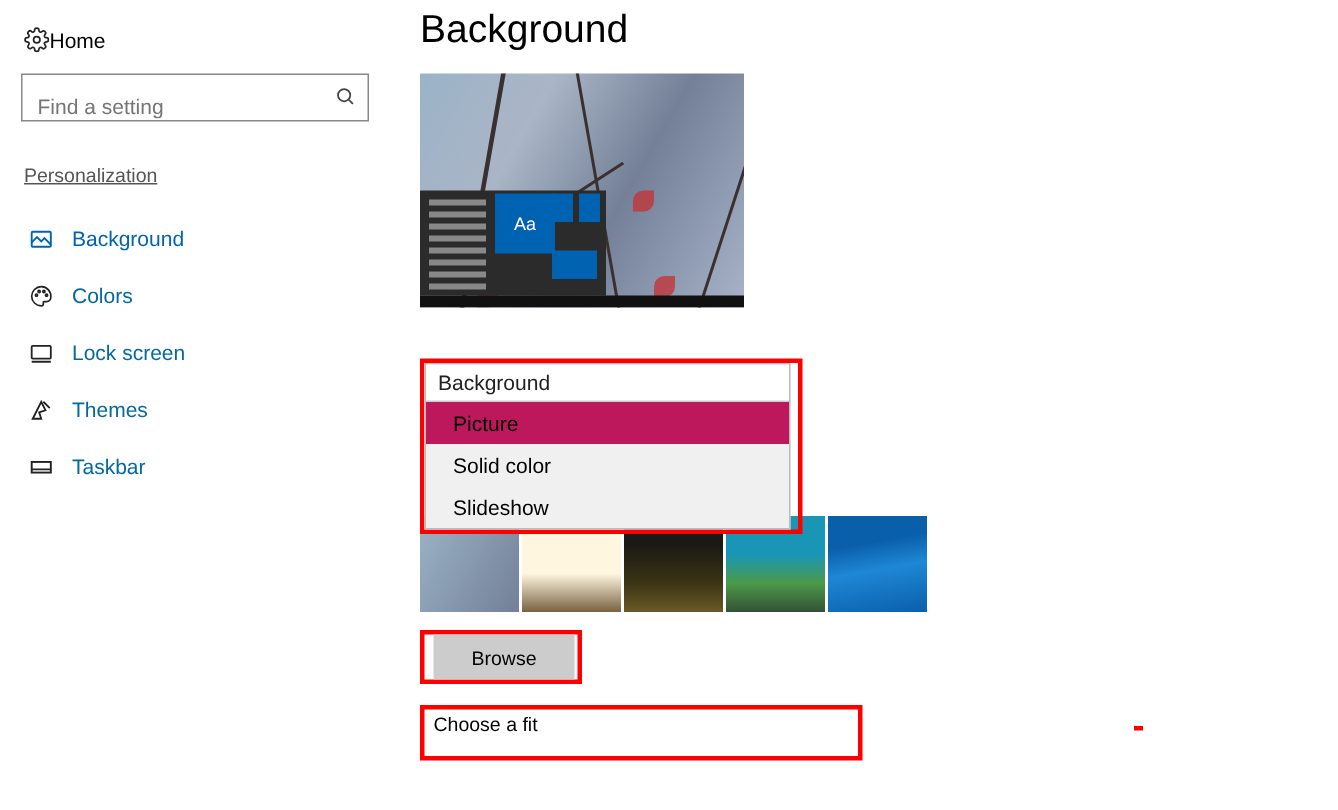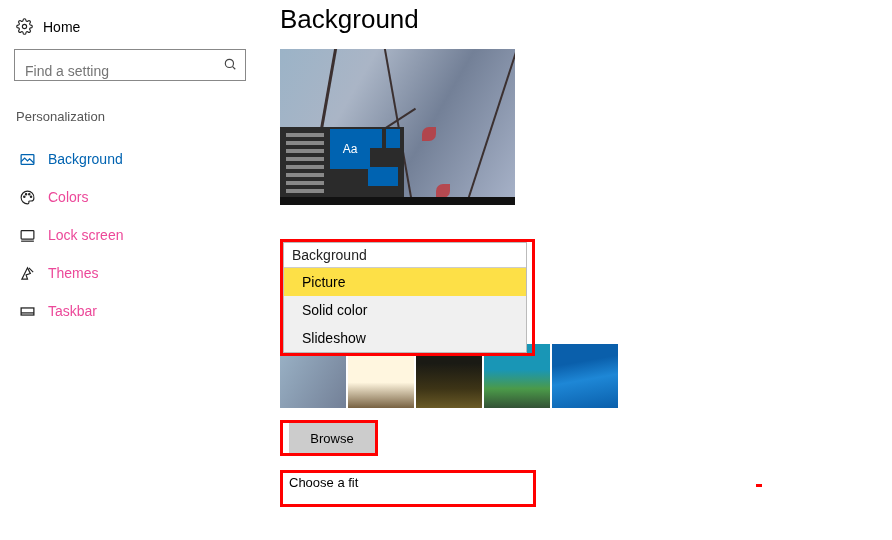--- a/index.html
+++ b/index.html
@@ -1,29 +1,29 @@
 <!DOCTYPE html>
 <html><head>
 <meta charset="utf-8">
 <style>
   * { box-sizing: border-box; margin: 0; padding: 0; font-family: "Segoe UI", Arial, sans-serif; }
   body { background: #fff; color: #000; font-size: 14px; width: 892px; height: 540px; overflow: hidden; }
   .layout { display: flex; }
   .sidebar { width: 260px; padding: 18px 14px 0 14px; }
-  .home-row { display: flex; align-items: center; gap: 10px; margin-bottom: 14px; padding-left: 2px; cursor: pointer; }
+  .home-row { display: flex; align-items: center; margin-bottom: 14px; padding-left: 2px; cursor: pointer; }
   .home-row span.icon { display: inline-flex; }
   .search-box { display: flex; align-items: center; justify-content: space-between; border: 1px solid #888; height: 32px; padding: 0 8px 0 10px; color: #666; margin-bottom: 28px; cursor: text; }
   .search-box input { border: none; outline: none; font-size: 14px; width: 180px; color: #333; margin-top: 12px; }
-  .category-label { color: #555; font-size: 13px; margin-bottom: 16px; padding-left: 2px; }
-  .nav-item { display: flex; align-items: center; gap: 12px; height: 38px; padding-left: 4px; cursor: pointer; color: #ec4899; }
+  .category-label { color: #555; font-size: 13px; margin-bottom: 16px; padding-left: 2px; text-decoration: underline; }
+  .nav-item { display: flex; align-items: center; gap: 12px; height: 38px; padding-left: 4px; cursor: pointer; color: #0369a1; }
   .nav-item .icon { width: 18px; display: inline-flex; justify-content: center; }
   .nav-item.active { color: #0063b1; }
   .main { padding: 4px 0 0 20px; }
   .page-title { font-size: 26px; font-weight: 400; margin-bottom: 14px; }
-  .preview { width: 235px; height: 156px; position: relative; background: linear-gradient(120deg,#9bb3c7 0%, #aab5c6 30%, #738097 60%, #a8b3c9 100%); margin-bottom: 34px; overflow: hidden; }
+  .preview { width: 216px; height: 156px; position: relative; background: linear-gradient(120deg,#9bb3c7 0%, #aab5c6 30%, #738097 60%, #a8b3c9 100%); margin-bottom: 34px; overflow: hidden; }
   .branch { position: absolute; background: #3b3030; }
   .b1 { width: 3px; height: 200px; left: 40px; top: -20px; transform: rotate(10deg); }
   .b2 { width: 2px; height: 200px; left: 118px; top: -20px; transform: rotate(-10deg); }
   .b3 { width: 2px; height: 220px; left: 210px; top: -30px; transform: rotate(18deg); }
   .b4 { width: 2px; height: 130px; left: 80px; top: 30px; transform: rotate(57deg); }
   .leaf { position: absolute; width: 14px; height: 14px; background: #c1363a; border-radius: 50% 0 50% 0; opacity: 0.8; }
   .leaf.l1 { left: 142px; top: 78px; }
   .leaf.l2 { left: 156px; top: 135px; }
   .leaf.l3 { left: 38px; top: 142px; }
   .leaf.l4 { left: 252px; top: 48px; width: 11px; height: 11px; }
@@ -34,32 +34,32 @@
   .startmenu .tiles { flex: 1; display: grid; grid-template-columns: 36px 16px 16px; grid-template-rows: 36px 16px 16px; gap: 2px; padding: 2px 2px 0 0; }
   .tile { background: #0063b1; }
   .tile.big { grid-row: 1 / 3; grid-column: 1; display: flex; align-items: center; justify-content: center; color: #fff; font-size: 12px; height: 40px; width: 40px; }
   .tile.s1 { grid-row: 1; grid-column: 2; height: 19px; width: 14px; }
   .tile.s2 { grid-row: 1; grid-column: 3; height: 19px; width: 14px; }
   .tile.s3 { grid-row: 2; grid-column: 2 / 4; height: 19px; width: 30px; }
   .highlight { border: 3px solid #ff0000; position: relative; }
   .dropdown-box { width: 244px; border: 1px solid #bbb; background: #f0f0f0; }
   .dropdown-label { font-size: 14px; padding: 4px 8px; border-bottom: 1px solid #ccc; color: #222; background: #fff; }
   .dropdown-opt { padding: 6px 18px; font-size: 14px; cursor: pointer; }
-  .dropdown-opt.selected { background: #fde047; }
+  .dropdown-opt.selected { background: #be185d; }
   .hl-wrap1 { width: 255px; margin-bottom: 0; }
   .thumbs { display: flex; gap: 2px; margin-top: -12px; margin-left: 0; }
   .thumb { width: 66px; height: 64px; background: #555; }
   .t1 { background: linear-gradient(120deg,#9bb3c7,#738097); position: relative; z-index: -1; }
   .t2 { background: linear-gradient(180deg,#fff6df 60%,#786242 100%); }
   .t3 { background: linear-gradient(180deg,#1a1a14 30%,#3d3416 70%,#6a5a26 100%); }
   .t4 { background: linear-gradient(180deg,#1996b6 40%,#4b9a49 70%,#335135 100%); }
   .t5 { background: linear-gradient(170deg,#0a5fab 30%,#1e87d6 55%,#0a5fab 100%); }
-  .browse-hl { width: 98px; height: 36px; margin-top: 12px; display: flex; align-items: center; }
+  .browse-hl { width: 108px; height: 36px; margin-top: 12px; display: flex; align-items: center; }
   .browse-btn { width: 94px; height: 30px; background: #ccc; border: none; font-size: 13px; cursor: pointer; margin-left: 6px; }
-  .fit-hl { width: 256px; margin-top: 14px; padding: 2px 6px 8px 6px; }
+  .fit-hl { width: 295px; margin-top: 14px; padding: 2px 6px 8px 6px; }
   .fit-label { font-size: 13px; margin-bottom: 6px; }
   .fit-select { display: flex; align-items: center; justify-content: space-between; border: 2px solid #888; height: 30px; padding: 0 8px; font-size: 13px; cursor: pointer; background: #fff; }
   .chev { width: 10px; height: 10px; }
   .red-dot { position: absolute; left: 756px; top: 484px; width: 6px; height: 3px; background: #ff0000; }
 </style>
 </head>
 <body>
 
 <div class="layout">
   <div class="sidebar">

